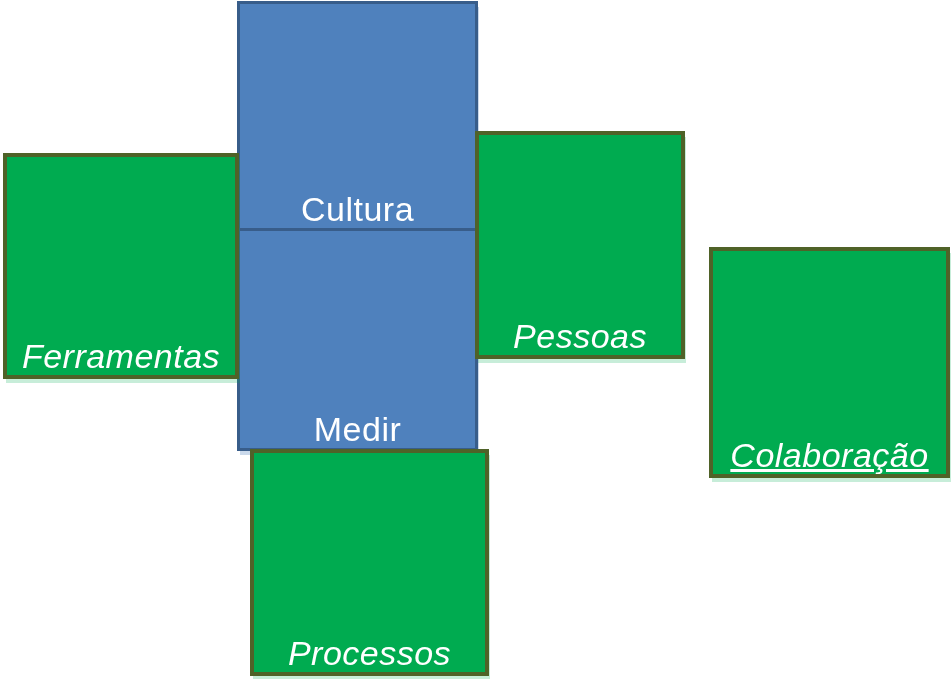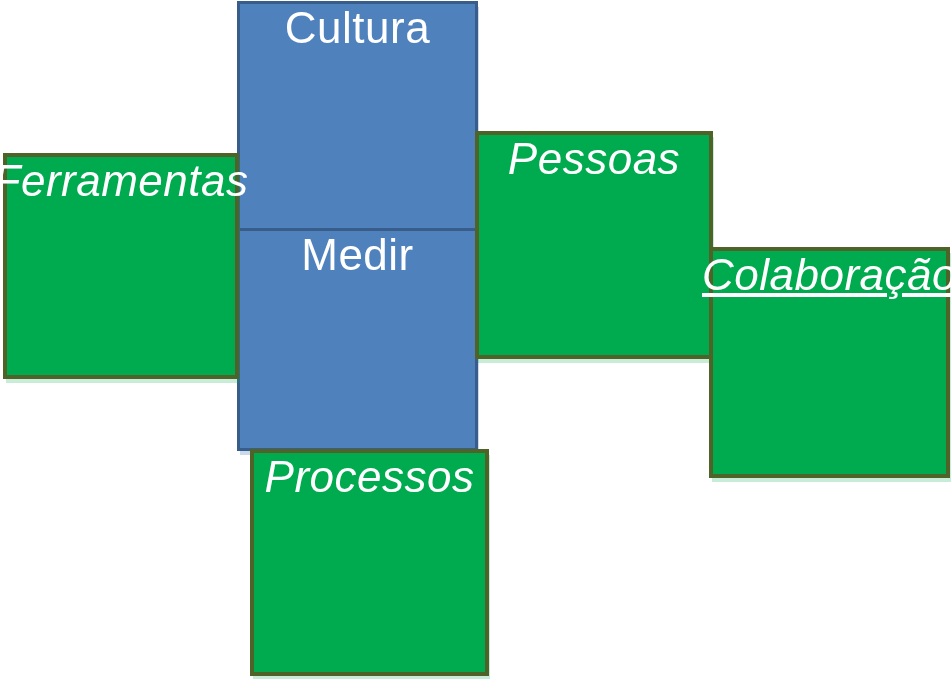--- a/index.html
+++ b/index.html
@@ -12,25 +12,25 @@
     width: 952px;
     height: 679px;
     background: #ffffff;
     overflow: hidden;
     font-family: "Liberation Sans", sans-serif;
   }
   .box {
     position: absolute;
     box-sizing: border-box;
     display: flex;
-    align-items: flex-start;
+    align-items: flex-end;
     justify-content: center;
     text-align: center;
     color: #ffffff;
-    font-size: 44px;
+    font-size: 34px;
     line-height: 1.1;
     letter-spacing: 0.5px;
   }
   .box .label {
     padding: 0 6px;
   }
   .blue {
     background: #4f81bd;
     border: 3px solid #385d8a;
     z-index: 1;
@@ -41,21 +41,21 @@
     border: 4px solid #4f6228;
     font-style: italic;
     z-index: 2;
     box-shadow: 2px 5px 0 -1px rgba(0, 171, 80, 0.22);
   }
   
   .pos-cultura      { left: 237px; top:   1px; width: 241px; height: 230px; }
   .pos-medir        { left: 237px; top: 228px; width: 241px; height: 223px; }
   .pos-ferramentas  { left:   3px; top: 143px; width: 236px; height: 226px; margin-top: 10px; }
   .pos-automacao    { left:   3px; top: 366px; width: 235px; height: 227px; }
-  .pos-pessoas      { left: 475px; top: 131px; width: 238px; height: 228px; }
+  .pos-pessoas      { left: 475px; top: 131px; width: 210px; height: 228px; }
   .pos-compartilhar { left: 476px; top: 356px; width: 233px; height: 227px; }
   .pos-colaboracao  { left: 709px; top: 247px; width: 241px; height: 231px; text-decoration: underline; }
   .pos-processos    { left: 250px; top: 449px; width: 239px; height: 227px; z-index: 3; }
 </style>
 </head>
 <body>
 
 <div class="stage">
 
   <div class="box blue pos-cultura">

